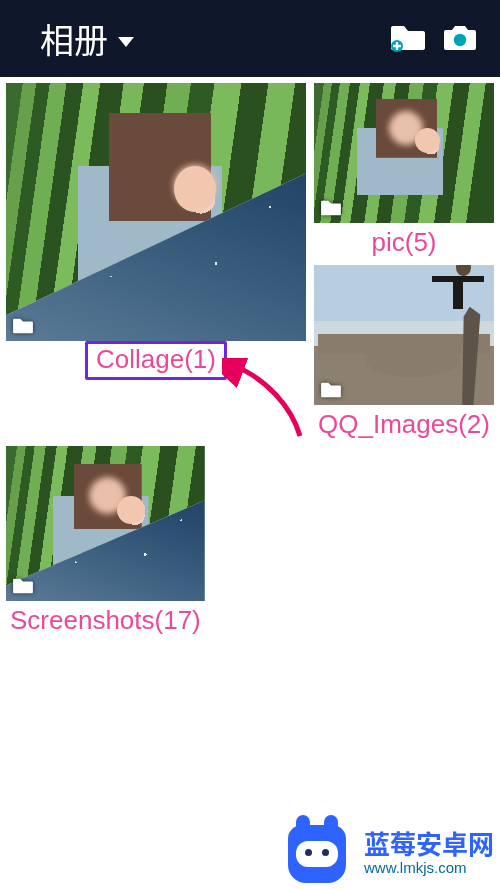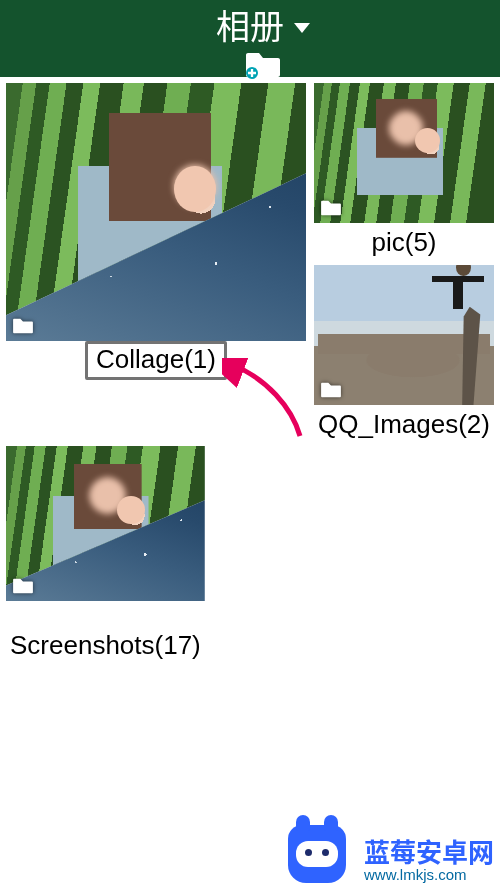--- a/index.html
+++ b/index.html
@@ -8,26 +8,25 @@
     height: 889px;
     font-family: -apple-system, "Helvetica Neue", Arial, "Noto Sans CJK SC", sans-serif;
     background: #ffffff;
     position: relative;
     overflow: hidden;
   }
 
   
   .appbar {
     height: 77px;
-    background: #14532d;
+    background: #0f172a;
     display: flex;
     align-items: center;
     padding: 0 14px 0 40px;
     color: #ffffff;
-    flex-direction: column;
   }
   .appbar-title {
     font-size: 34px;
     font-weight: 400;
   }
   .appbar-dropdown-wrap {
     display: flex;
     align-items: center;
     gap: 10px;
     cursor: pointer;
@@ -79,29 +78,29 @@
   .folder-overlay {
     position: absolute;
     left: 6px;
     bottom: 6px;
     width: 22px; height: 18px;
   }
   .folder-overlay svg { fill: #ffffff; filter: drop-shadow(0 0 2px rgba(0,0,0,.6)); display:block; }
 
   .label {
     font-size: 26px;
-    color: #000000;
+    color: #ec4899;
     line-height: 1.2;
     padding: 4px 4px 0;
     text-align: center;
     white-space: nowrap;
   }
 
   .highlight-box {
-    border: 3px solid #737373;
+    border: 3px solid #6d28d9;
     border-radius: 2px;
     padding: 0 8px 2px;
     display: inline-block;
   }
 
   
   
   .bamboo-bg {
     position:absolute; inset:0;
     background:
@@ -185,21 +184,21 @@
     height: 80px;
     pointer-events: none;
   }
 
   
   .watermark {
     position: absolute;
     right: 6px;
     bottom: 6px;
     display: flex;
-    align-items: flex-end;
+    align-items: center;
     gap: 18px;
     pointer-events: none;
   }
   .watermark .mascot {
     width: 58px; height: 58px;
     background: #2f63ff;
     border-radius: 14px 14px 18px 18px;
     position: relative;
   }
   .watermark .mascot::before,
@@ -298,21 +297,21 @@
       </div>
       <span class="folder-overlay">
         <svg viewBox="0 0 24 20" width="22" height="18">
             <path d="M2 2h7l3 3h10c.6 0 1 .4 1 1v11c0 .6-.4 1-1 1H2c-.6 0-1-.4-1-1V3c0-.6.4-1 1-1z"></path>
           </svg>
       </span>
     </div>
     <span class="label">QQ_Images(2)</span>
   </div>
 
-  <div class="album small" style="grid-column:1; grid-row:3;gap:25px;">
+  <div class="album small" style="grid-column:1; grid-row:3;">
     <div class="thumb">
       <div class="collage-composite">
         <div class="top">
             <div class="bamboo-bg small">
               <span class="blur-face"></span>
             </div>
           </div>
         <div class="bottom"></div>
       </div>
       <span class="folder-overlay">

